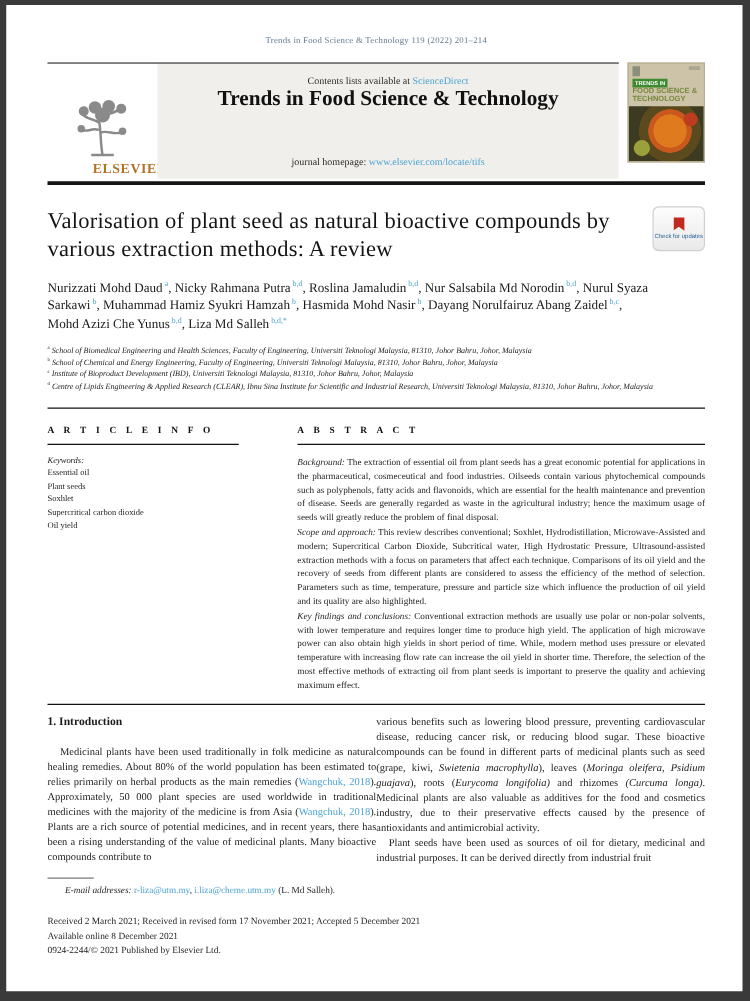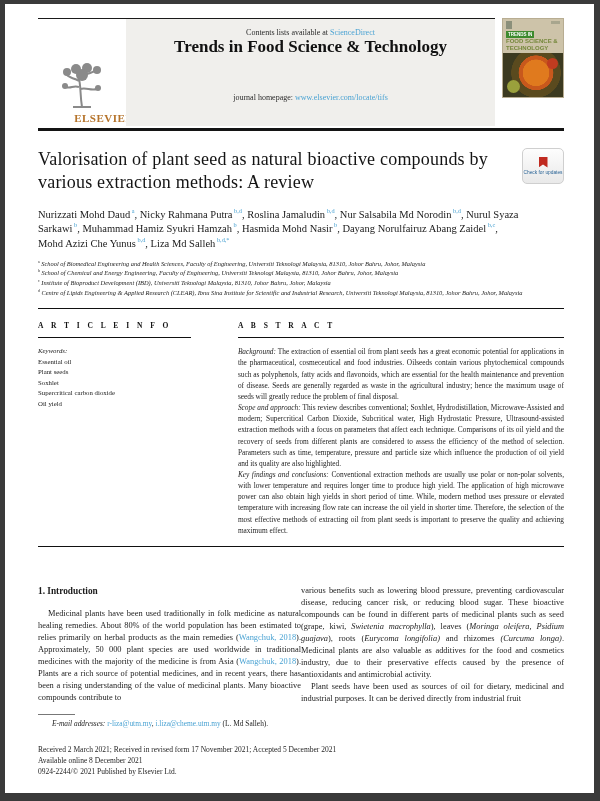--- a/index.html
+++ b/index.html
@@ -12,21 +12,21 @@
   sup{font-size:60%;}
 
   
   .citation{padding-top:24px;text-align:center;font-size:7px;color:#62798e;letter-spacing:.2px;}
 
   
   .banner-row{display:flex;margin-top:14px;align-items:stretch;}
   .banner-main{display:flex;flex:1;border-top:1.2px solid #1a1a1a;}
   .logo-box{width:88px;background:#fff;display:flex;flex-direction:column;align-items:center;justify-content:flex-end;padding:4px 0 2px 0;}
   .logo-text{font-size:11px;letter-spacing:.5px;color:#b5732a;font-weight:bold;margin-top:1px;margin-left:44px;}
-  .banner-center{flex:1;background:#f0efec;text-align:center;padding:9px 6px 24px 6px;display:flex;flex-direction:column;justify-content:space-between;}
+  .banner-center{flex:1;background:#f0efec;text-align:center;padding:9px 6px 9px 6px;display:flex;flex-direction:column;justify-content:space-between;}
   .contents-line{font-size:8px;color:#2b2b2b;}
   .masthead{font-size:17px;font-weight:bold;color:#111;}
   .homepage-line{font-size:8px;color:#2b2b2b;margin-top:36px;}
   .cover{width:62px;height:80px;margin-left:7px;background:#cdc3a9;position:relative;overflow:hidden;border:1px solid #b8ad92;box-sizing:border-box;}
   .cover-mark{position:absolute;top:2px;left:3px;width:6px;height:8px;background:#8b8f7a;}
   .cover-mark2{position:absolute;top:2px;right:3px;width:9px;height:3px;background:#a8a68e;}
   .cover-trends{position:absolute;top:12px;left:3px;background:#3e8a2e;color:#fff;font-family:"Liberation Sans",sans-serif;font-size:4.5px;font-weight:bold;padding:1px 2px;}
   .cover-title{position:absolute;top:19px;left:3px;right:2px;color:#76883c;font-family:"Liberation Sans",sans-serif;font-size:6px;font-weight:bold;line-height:1.1;}
   .cover-photo{position:absolute;bottom:0;left:0;right:0;height:44px;background:radial-gradient(circle at 55% 45%, #e07a1e 0 32%, #c8581c 33% 42%, #5a4a1e 43% 60%, #3c3a20 61% 100%);}
   .cover-photo .g1{position:absolute;left:4px;bottom:4px;width:13px;height:13px;border-radius:50%;background:#9aa03c;}
@@ -53,40 +53,41 @@
   .info-abs{display:flex;margin-top:12px;}
   .info-col{width:38%;padding-right:9%;box-sizing:border-box;}
   .abs-col{flex:1;}
   .sec-heading{font-size:7.5px;font-weight:bold;letter-spacing:3px;color:#111;}
   .col-rule{border:none;border-top:1.1px solid #111;margin:7px 0 8px 0;}
   .kw{font-size:6.8px;line-height:1.55;color:#222;}
   .abs-col p{margin:0;font-size:7.35px;line-height:1.52;text-align:justify;color:#1e1e1e;}
   .rule-bottom{border:none;border-top:1.4px solid #111;margin:10px 0 0 0;}
 
   
-  .intro{display:flex;margin-top:38px;font-family:Liberation Serif, serif;}
+  .intro{display:flex;margin-top:8px;font-family:Liberation Serif, serif;}
   .col{flex:1;font-size:8.4px;line-height:1.43;text-align:justify;color:#1c1c1c;}
   .intro-heading{font-size:9.3px;font-weight:bold;margin-bottom:10px;}
   .col p{margin:0;}
   .indent{text-indent:10px;}
 
   
   .foot-sep{width:37px;border:none;border-top:1px solid #777;margin:9px 0 4px 0;}
   .footnote{font-size:7.4px;line-height:1.45;color:#1e1e1e;}
   .footnote .lead{text-indent:6px;}
   .footnote .email{ text-indent:14px;}
 
   .footer-block{margin-top:14px;font-size:7.5px;line-height:1.5;color:#1e1e1e;}
   .footer-block div{margin:0;}
 </style>
 </head>
 <body>
 
 <div class="page">
 
+  <div class="citation">Trends in Food Science &amp; Technology 119 (2022) 201–214</div>
 
   <div class="banner-row">
     <div class="banner-main">
       <div class="logo-box">
         <svg width="46" height="48" viewBox="0 0 46 48">
           <g fill="none" stroke="#8a8a8a" stroke-width="2">
             <path d="M23 44 C21 32 22 24 20 16"></path>
             <path d="M20 18 C14 14 10 16 6 10"></path>
             <path d="M21 14 C26 10 32 12 38 6"></path>
             <path d="M20 24 C14 22 12 26 7 24"></path>

